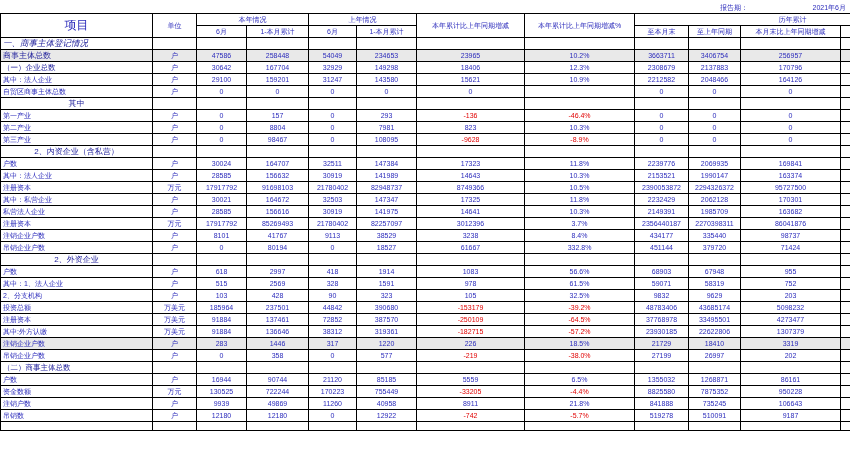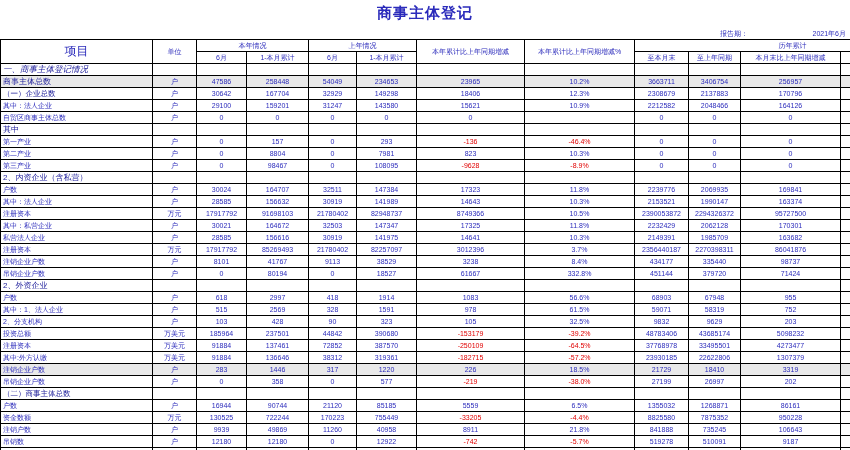--- a/index.html
+++ b/index.html
@@ -108,36 +108,33 @@
     text-align: left;
   }
   .lbl-sub {
     font-weight: bold;
     font-size: 7.5px;
     color: #1a1a99;
     text-align: left;
     padding-left: 6px;
     margin-top: 24px;
   }
-  .lbl-i1 { padding-left: 22px; }
+  .lbl-i1 { padding-left: 22px; text-align: center; }
   .lbl-i2 { padding-left: 34px; }
   .lbl-i3 { padding-left: 44px; }
   .unit { text-align: center; font-size: 7px; color: #2b2bbb; }
 
   tr.shade td { background: #e9e9e9; margin-left: 40px; }
   tr.blank td { height: 9px; }
 </style>
 </head>
 <body>
 
 <div class="page">
 
-  <div class="title-bar">
-    <div class="doc-title">商事主体登记</div>
-  </div>
 
   <div class="period-row">
     <span class="period-label">报告期：</span>
     <span class="period-value">2021年6月</span>
   </div>
 
   <table class="grid">
     <colgroup>
       <col style="width:152px">
       <col style="width:44px">

